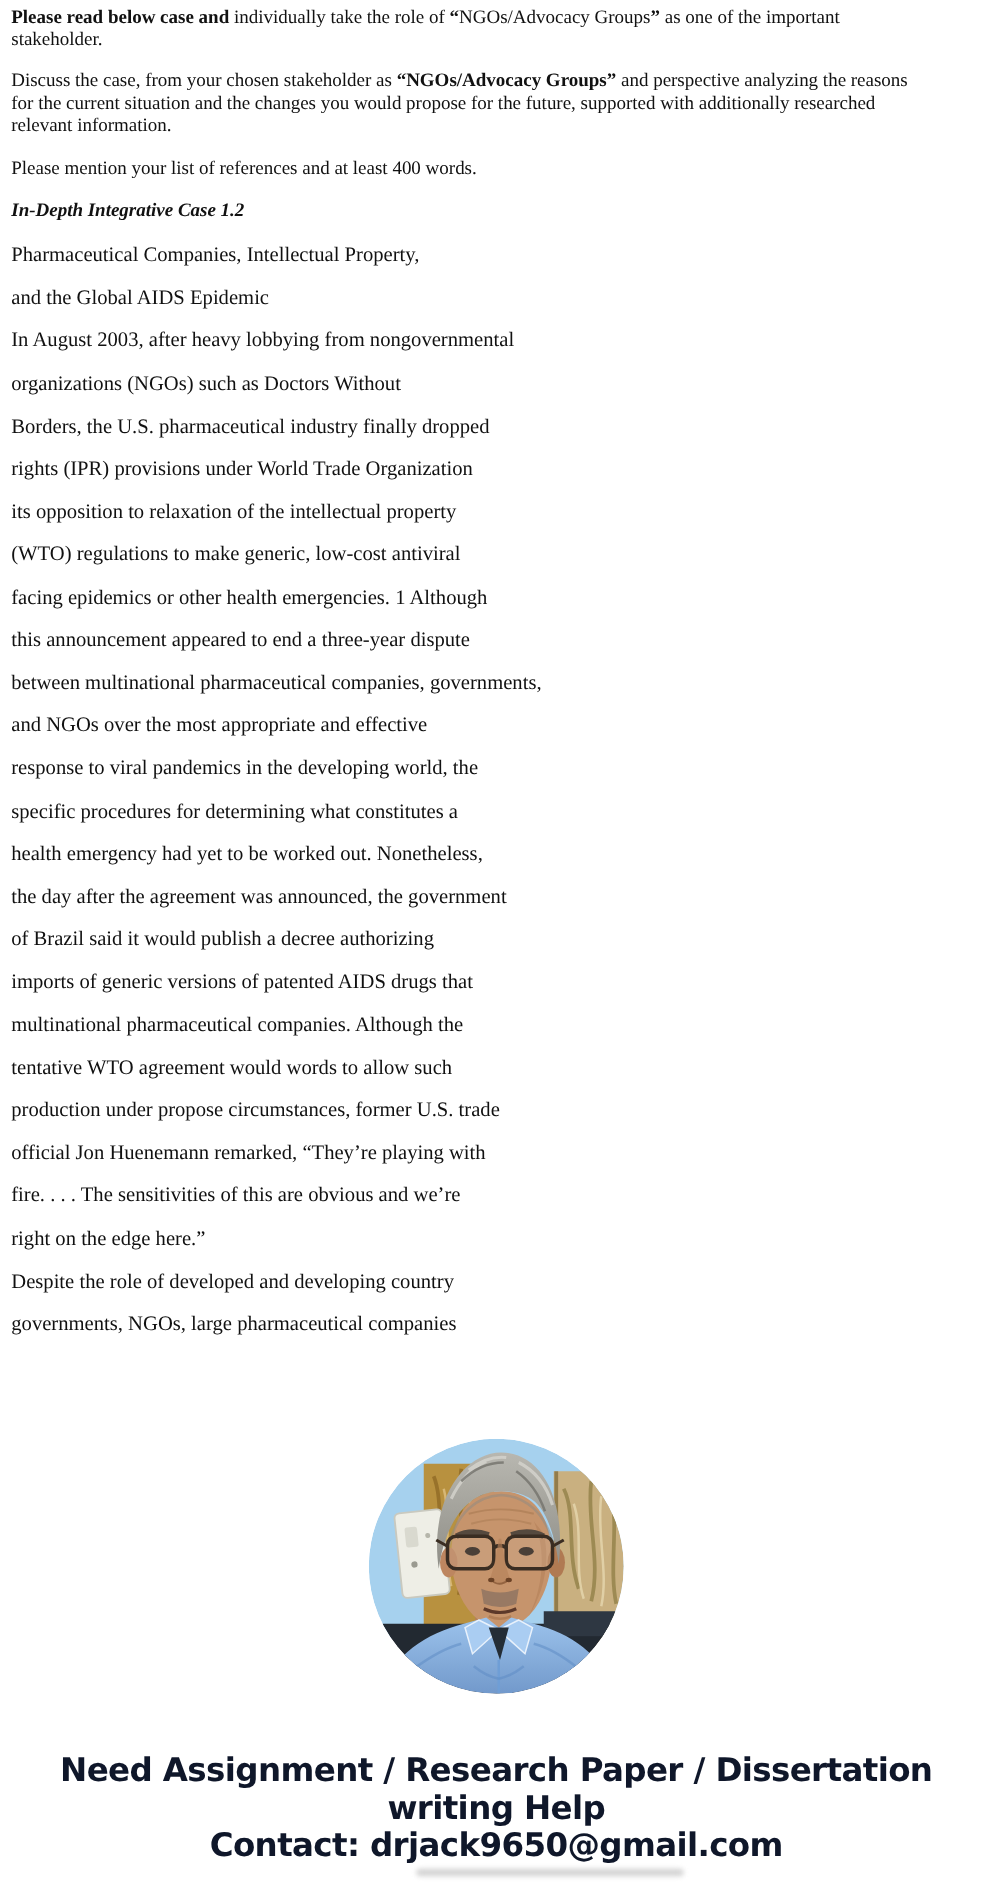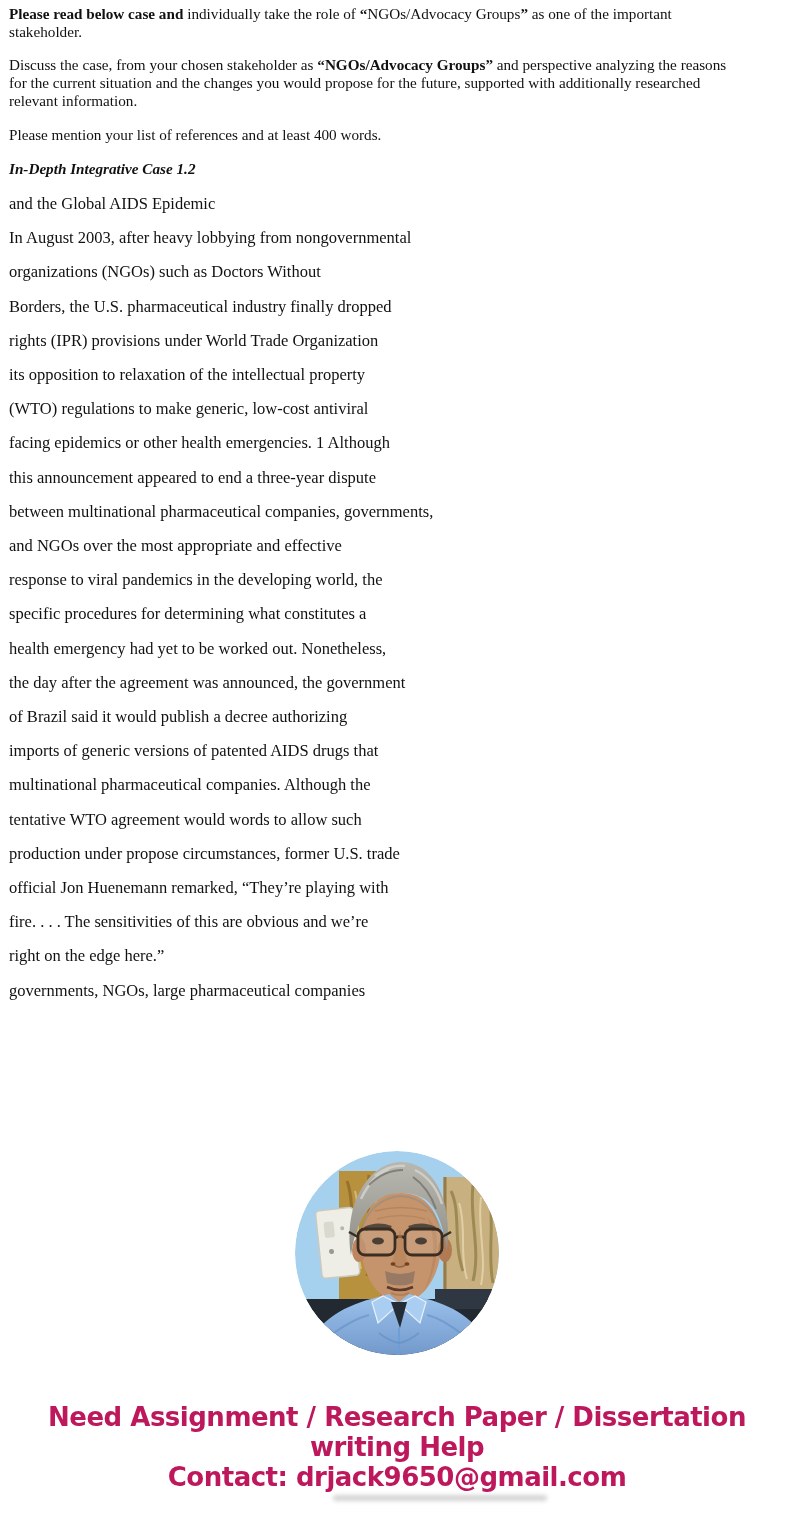--- a/index.html
+++ b/index.html
@@ -26,21 +26,21 @@
   #case-wrap { top:187px; left:9px; width:770px; height:943px; overflow:hidden; }
   .case-line { font-size:16.5px; line-height:34.2px; white-space:nowrap; }
 
   
   #avatar { top:1151px; left:295px; width:204px; height:204px;
             border-radius:50%; overflow:hidden; }
 
   
   #footer { top:1402px; left:0; width:794px; text-align:center;
             font-family:"DejaVu Sans", sans-serif; font-weight:700;
-            font-size:26px; line-height:30px; color:#be185d; letter-spacing:-0.5px; }
+            font-size:26px; line-height:30px; color:#0f172a; letter-spacing:-0.5px; }
 
   #smudge { top:1495px; left:333px; width:214px; height:6px;
             background:#bdbdbd; border-radius:3px; filter:blur(2px); opacity:0.65; }
 </style>
 </head>
 <body>
 
 <div id="p1" class="abs intro-para">
   <div class="iline"><b>Please read below case and</b><span> individually take the role of </span><b>“</b><span>NGOs/Advocacy Groups</span><b>”</b><span> as one of the important</span></div>
   <div class="iline">stakeholder.</div>
@@ -50,20 +50,21 @@
   <div class="iline"><span>Discuss the case, from your chosen stakeholder as </span><b>“NGOs/Advocacy Groups”</b><span> and perspective analyzing the reasons</span></div>
   <div class="iline">for the current situation and the changes you would propose for the future, supported with additionally researched</div>
   <div class="iline">relevant information.</div>
 </div>
 
 <div id="p3" class="abs intro-para iline">Please mention your list of references and at least 400 words.</div>
 
 <div id="case-title" class="abs">In-Depth Integrative Case 1.2</div>
 
 <div id="case-wrap" class="abs">
+  <div class="case-line">Pharmaceutical Companies, Intellectual Property,</div>
   <div class="case-line">and the Global AIDS Epidemic</div>
   <div class="case-line">In August 2003, after heavy lobbying from nongovernmental</div>
   <div class="case-line">organizations (NGOs) such as Doctors Without</div>
   <div class="case-line">Borders, the U.S. pharmaceutical industry finally dropped</div>
   <div class="case-line">rights (IPR) provisions under World Trade Organization</div>
   <div class="case-line">its opposition to relaxation of the intellectual property</div>
   <div class="case-line">(WTO) regulations to make generic, low-cost antiviral</div>
   <div class="case-line">facing epidemics or other health emergencies. 1 Although</div>
   <div class="case-line">this announcement appeared to end a three-year dispute</div>
   <div class="case-line">between multinational pharmaceutical companies, governments,</div>
@@ -73,20 +74,21 @@
   <div class="case-line">health emergency had yet to be worked out. Nonetheless,</div>
   <div class="case-line">the day after the agreement was announced, the government</div>
   <div class="case-line">of Brazil said it would publish a decree authorizing</div>
   <div class="case-line">imports of generic versions of patented AIDS drugs that</div>
   <div class="case-line">multinational pharmaceutical companies. Although the</div>
   <div class="case-line">tentative WTO agreement would words to allow such</div>
   <div class="case-line">production under propose circumstances, former U.S. trade</div>
   <div class="case-line">official Jon Huenemann remarked, “They’re playing with</div>
   <div class="case-line">fire. . . . The sensitivities of this are obvious and we’re</div>
   <div class="case-line">right on the edge here.”</div>
+  <div class="case-line">Despite the role of developed and developing country</div>
   <div class="case-line">governments, NGOs, large pharmaceutical companies</div>
 </div>
 
 <div id="avatar" class="abs">
   <svg width="204" height="204" viewBox="0 0 204 204">
     <defs>
       <clipPath id="avclip">
           <circle cx="102" cy="102" r="102"></circle>
         </clipPath>
       <linearGradient id="gshirt" x1="0" y1="0" x2="0" y2="1">

